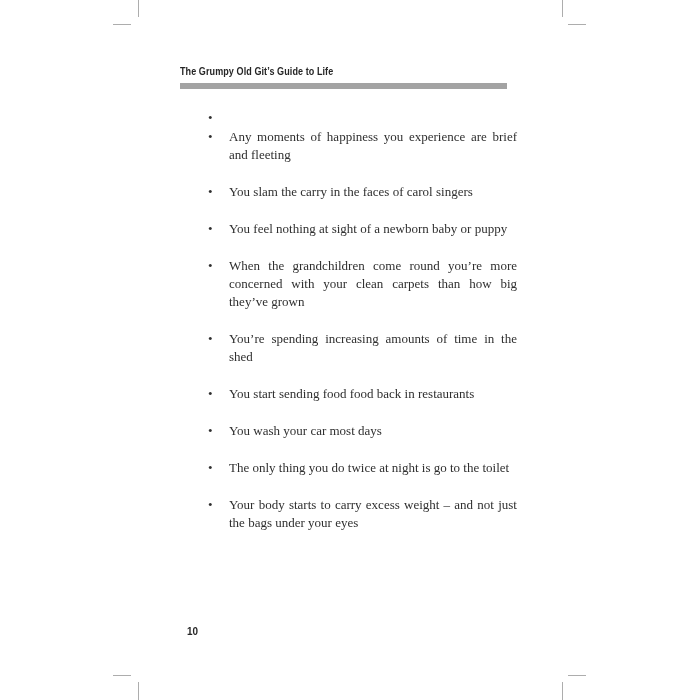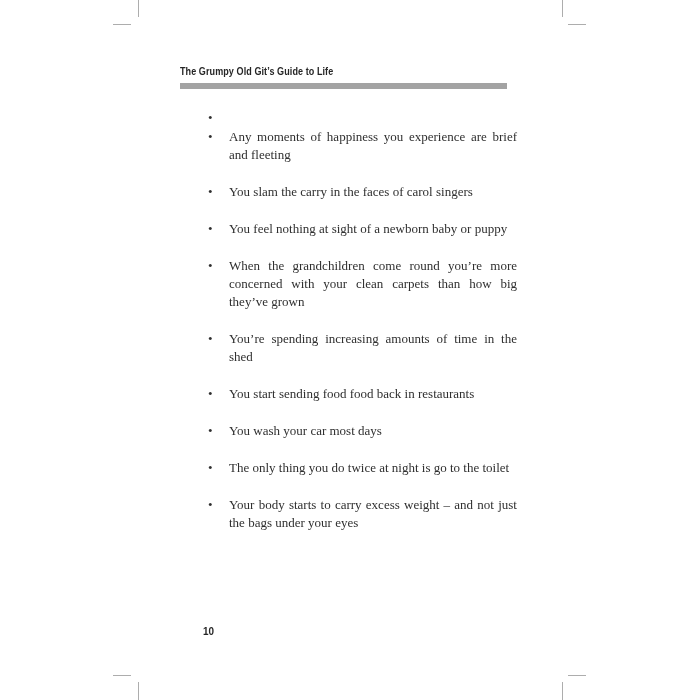--- a/index.html
+++ b/index.html
@@ -79,21 +79,20 @@
     position: absolute;
     left: 187px;
     top: 625px;
     font-family: "Liberation Sans", sans-serif;
     font-weight: bold;
     font-size: 11px;
     line-height: 13px;
     color: #262626;
     transform: scaleX(0.9);
     transform-origin: 0 50%;
-    margin-left: 16px;
   }
 </style>
 </head>
 <body>
 
 <div class="page">
 
   <div class="crop crop-v crop-tl-v"></div>
   <div class="crop crop-h crop-tl-h"></div>
   <div class="crop crop-v crop-tr-v"></div>

